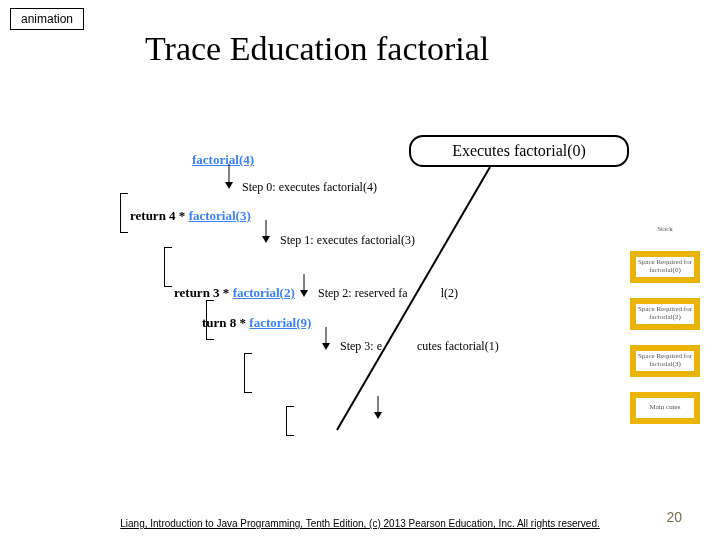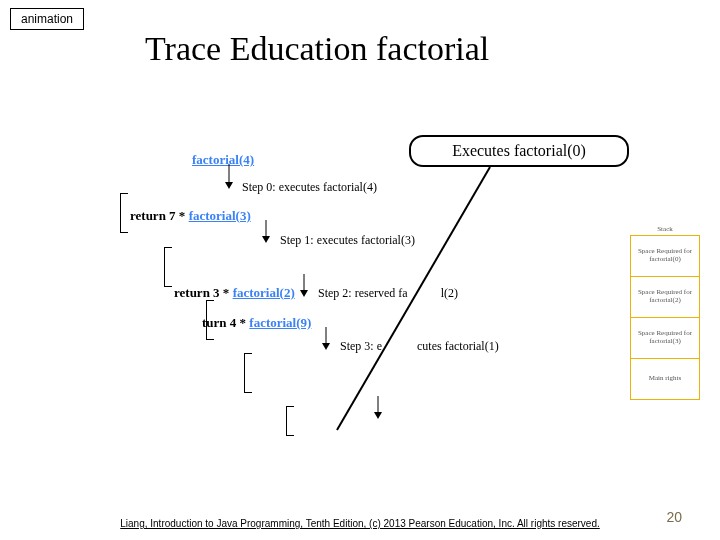--- a/index.html
+++ b/index.html
@@ -13,23 +13,23 @@
 
   .factorial-text { font-family: "Times New Roman", serif; font-size: 13px; font-weight: bold; }
   .highlight { color: #3b82f6; text-decoration: underline; }
   .step-text { font-family: "Times New Roman", serif; font-size: 12px; }
   .step-line { position: absolute; white-space: nowrap; }
 
   .callout { position: absolute; left: 400px; top: 135px; width: 220px; height: 32px; border: 2px solid #000; border-radius: 14px; background: #fff; display: flex; align-items: center; justify-content: center; font-family: "Times New Roman", serif; font-size: 16px; z-index: 10; margin-left: 9px; }
 
   .callout-line { position: absolute; z-index: 5; }
 
-  .stack { position: absolute; right: 20px; top: 225px; width: 70px; display: flex; flex-direction: column; font-size: 7px; color: #555; }
+  .stack { position: absolute; right: 20px; top: 225px; width: 70px; display: flex; flex-direction: column; font-size: 7px; color: #555; gap: 16px; }
   .stack-label { text-align: center; margin-bottom: 3px; }
-  .stack-box { border: 1px solid #eab308; height: 42px; display: flex; align-items: center; justify-content: center; text-align: center; line-height: 1.1; margin-top: -1px; }
+  .stack-box { border: 6px solid #eab308; height: 32px; display: flex; align-items: center; justify-content: center; text-align: center; line-height: 1.1; margin-top: -1px; }
 
   .globe { position: absolute; right: 15px; bottom: 55px; width: 150px; height: 130px; opacity: 0.25; z-index: -1; }
 
   .footer { position: absolute; bottom: 10px; left: 0; right: 0; text-align: center; font-family: Arial, sans-serif; font-size: 10px; color: #000; padding: 0 90px; line-height: 1.2; text-decoration: underline; }
   .page-num { position: absolute; right: 38px; bottom: 15px; font-family: Arial, sans-serif; font-size: 14px; color: #7a6b4a; }
 </style>
 </head>
 <body>
 
 <div class="animation-box">animation</div>
@@ -50,21 +50,21 @@
     <span class="factorial-text highlight">factorial(4)</span>
   </div>
   <svg style="position:absolute; left:103px; top:14px;" width="12" height="26">
     <line x1="6" y1="0" x2="6" y2="20" stroke="#000"></line>
       <polygon points="2,18 10,18 6,25" fill="#000"></polygon>
   </svg>
   <div class="step-line step-text" style="left:122px; top:30px;">Step 0: executes factorial(4)</div>
 
   <div style="position:absolute; left:0px; top:43px; height:40px; width:8px; border-left:1px solid #000; border-top:1px solid #000; border-bottom:1px solid #000;"></div>
   <div class="step-line" style="left:10px; top:56px;">
-    <span class="factorial-text">return 7 * </span><span class="factorial-text highlight">factorial(3)</span>
+    <span class="factorial-text">return 4 * </span><span class="factorial-text highlight">factorial(3)</span>
   </div>
   <svg style="position:absolute; left:140px; top:70px;" width="12" height="24">
     <line x1="6" y1="0" x2="6" y2="18" stroke="#000"></line>
       <polygon points="2,16 10,16 6,23" fill="#000"></polygon>
   </svg>
   <div class="step-line step-text" style="left:160px; top:83px;">Step 1: executes factorial(3)</div>
 
   <div style="position:absolute; left:44px; top:97px; height:40px; width:8px; border-left:1px solid #000; border-top:1px solid #000; border-bottom:1px solid #000;"></div>
   <div class="step-line" style="left:54px; top:110px;margin-top:23px;">
     <span class="factorial-text">return 3 * </span><span class="factorial-text highlight">factorial(2)</span>
@@ -73,21 +73,21 @@
     <line x1="6" y1="0" x2="6" y2="18" stroke="#000"></line>
       <polygon points="2,16 10,16 6,23" fill="#000"></polygon>
   </svg>
   <div class="step-line step-text" style="left:198px; top:136px;">
     <span>Step 2: reserved fa</span>
     <span style="margin-left:30px;">l(2)</span>
   </div>
 
   <div style="position:absolute; left:86px; top:150px; height:40px; width:8px; border-left:1px solid #000; border-top:1px solid #000; border-bottom:1px solid #000;"></div>
   <div class="step-line" style="left:82px; top:163px;">
-    <span class="factorial-text">turn 4 * </span><span class="factorial-text highlight">factorial(9)</span>
+    <span class="factorial-text">turn 8 * </span><span class="factorial-text highlight">factorial(9)</span>
   </div>
   <svg style="position:absolute; left:200px; top:177px;" width="12" height="24">
     <line x1="6" y1="0" x2="6" y2="18" stroke="#000"></line>
       <polygon points="2,16 10,16 6,23" fill="#000"></polygon>
   </svg>
   <div class="step-line step-text" style="left:220px; top:189px;">
     <span>Step 3: e</span>
     <span style="margin-left:32px;">cutes factorial(1)</span>
   </div>
 
@@ -98,21 +98,21 @@
   </svg>
 
   <div style="position:absolute; left:166px; top:256px; height:30px; width:8px; border-left:1px solid #000; border-top:1px solid #000; border-bottom:1px solid #000;"></div>
 </div>
 
 <div class="stack">
   <div class="stack-label">Stack</div>
   <div class="stack-box">Space Required for factorial(0)</div>
   <div class="stack-box">Space Required for factorial(2)</div>
   <div class="stack-box">Space Required for factorial(3)</div>
-  <div class="stack-box">Main rights</div>
+  <div class="stack-box">Main cutes</div>
 </div>
 
 <svg class="globe" viewBox="0 0 100 100">
   <circle cx="50" cy="50" r="45" fill="none" stroke="#888" stroke-width="1"></circle>
   <ellipse cx="50" cy="50" rx="45" ry="18" fill="none" stroke="#888" stroke-width="0.8"></ellipse>
   <ellipse cx="50" cy="50" rx="18" ry="45" fill="none" stroke="#888" stroke-width="0.8"></ellipse>
   <path d="M30 20 Q 45 30 40 50 Q 35 65 45 80" fill="none" stroke="#888" stroke-width="1.2"></path>
   <path d="M60 15 Q 75 35 68 55 Q 62 70 70 85" fill="none" stroke="#888" stroke-width="1.2"></path>
   <path d="M15 40 Q 30 35 50 42 Q 70 48 88 40" fill="none" stroke="#888" stroke-width="1"></path>
 </svg>

